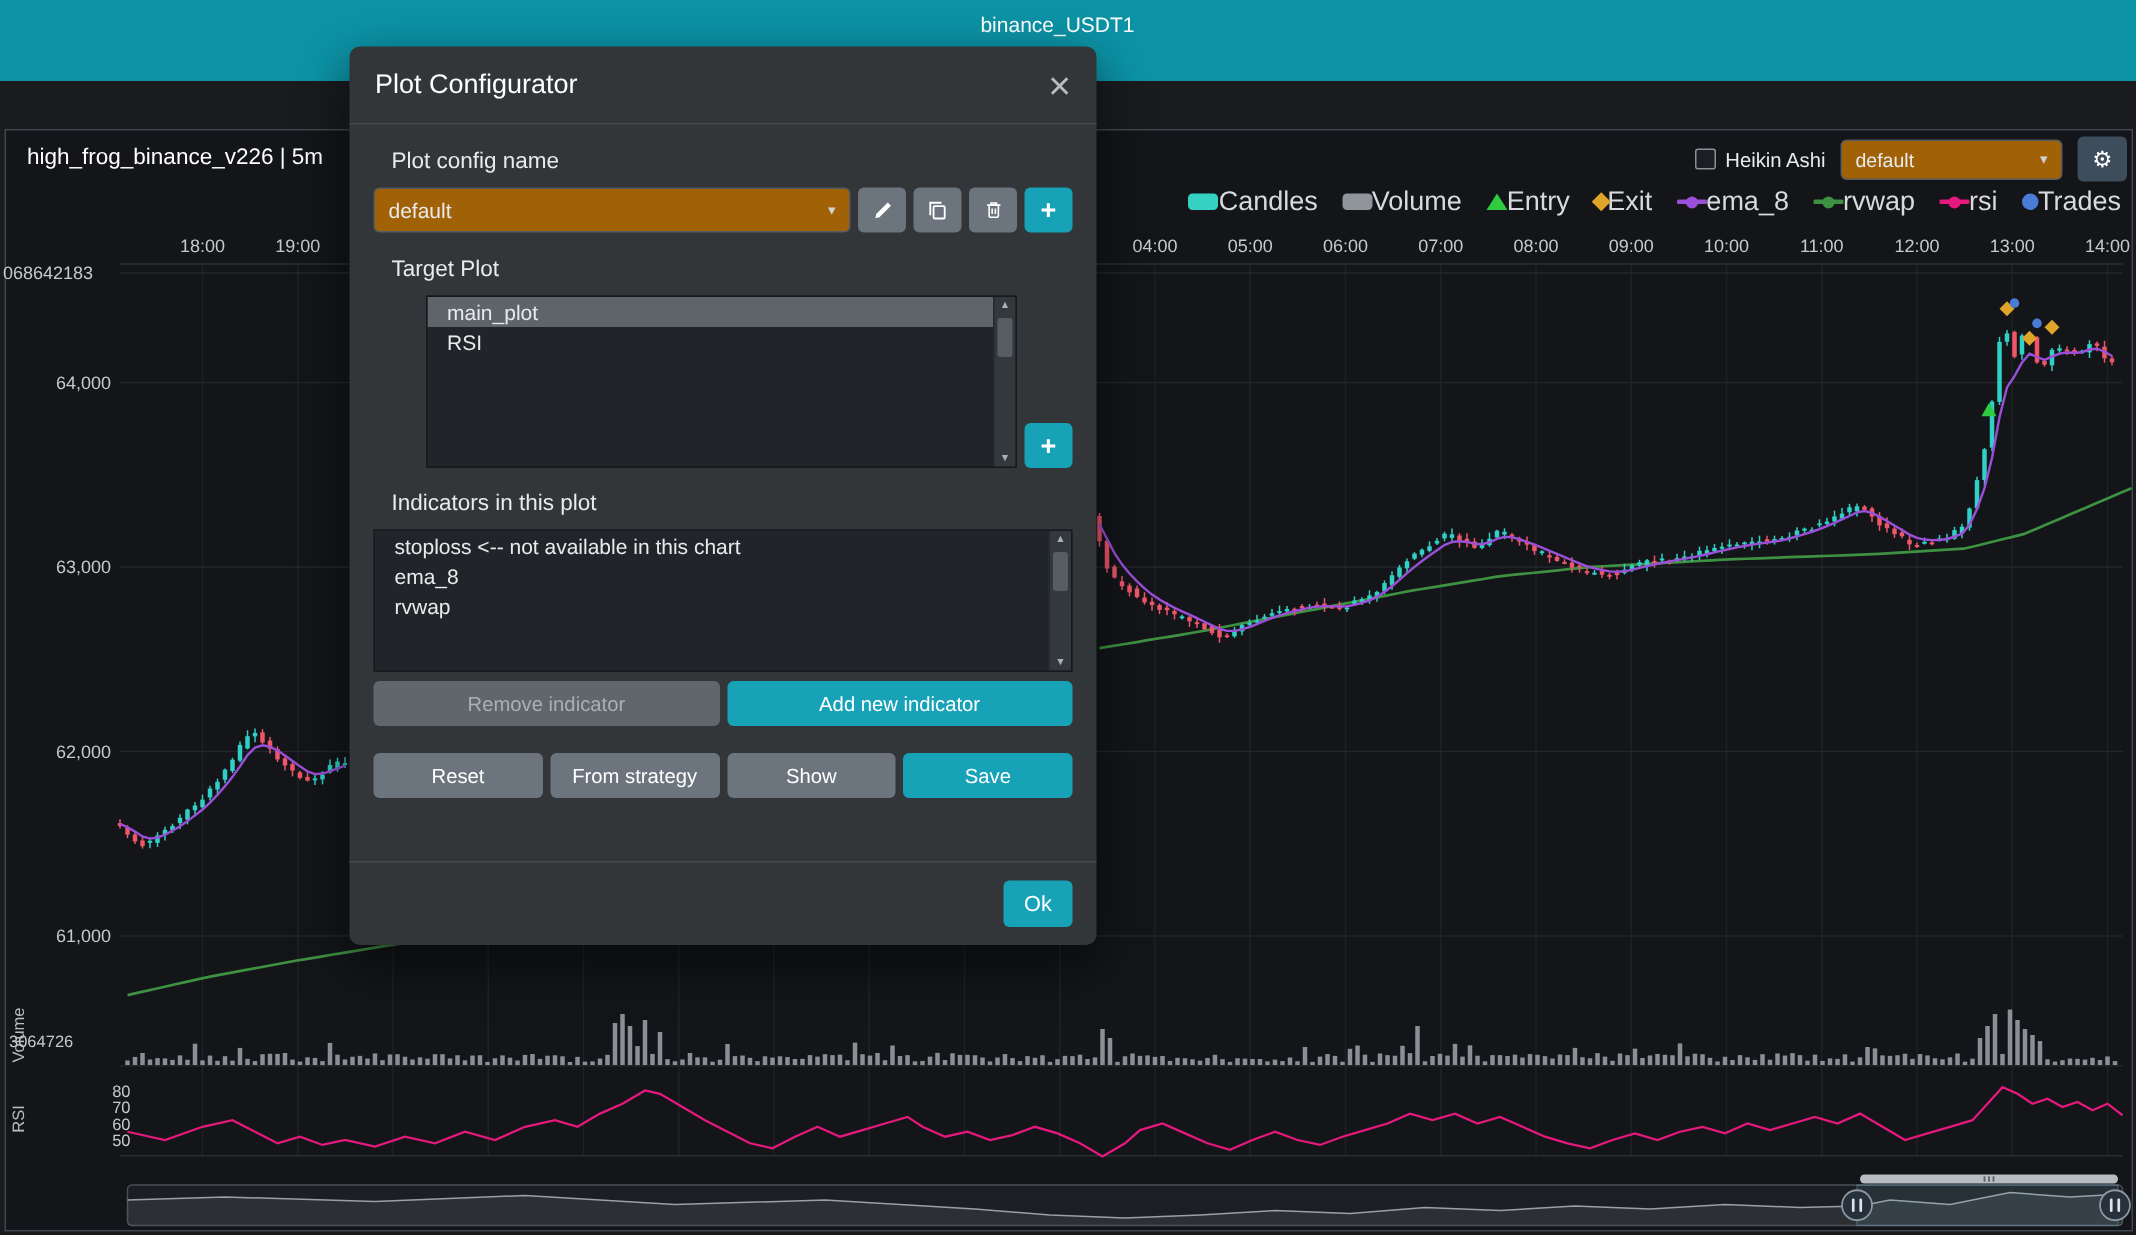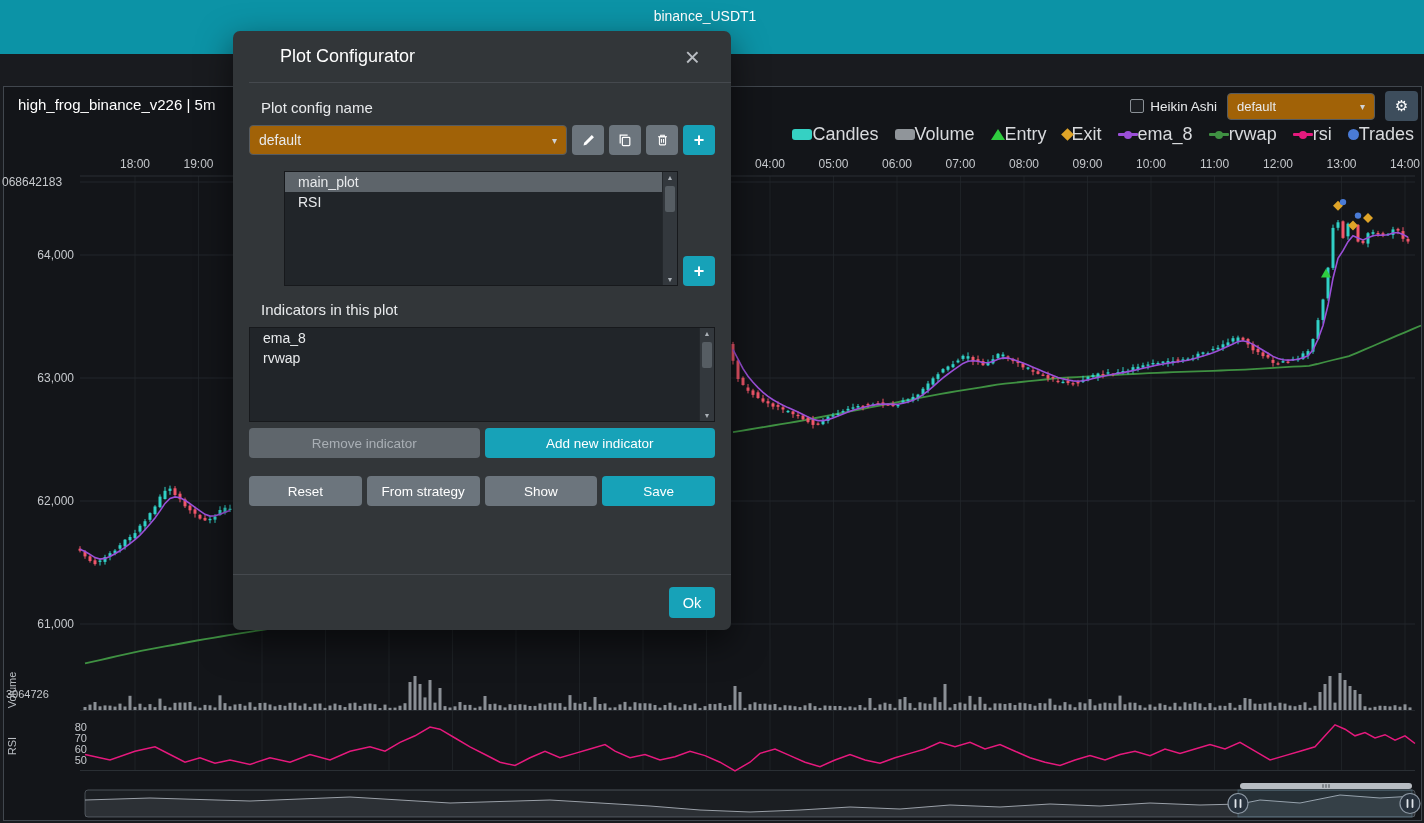--- a/index.html
+++ b/index.html
@@ -44,21 +44,21 @@
   .lg-marker.diamond { width:9px; height:9px; transform:rotate(45deg); }
   .lg-marker.line-dot { width:20px; height:3px; border-radius:1px; position:relative; }
   .lg-marker.line-dot .dot { position:absolute; left:6px; top:-2.5px; width:8px; height:8px; border-radius:50%; }
   .lg-marker.circle { width:11px; height:11px; border-radius:50%; }
   
   .modal {
     position:absolute; left:233px; top:31px; width:498px; height:599px; z-index:10;
     background:#323639; border-radius:7px; box-shadow:0 12px 34px rgba(0,0,0,.55);
     display:flex; flex-direction:column; font-size:14px;
   }
-  .modal-header { display:flex; align-items:center; justify-content:space-between; padding:15px 31px; border-bottom:1px solid #45494e;margin-left:16px; }
+  .modal-header { display:flex; align-items:center; justify-content:space-between; padding:15px 17px; border-bottom:1px solid #45494e; }
   .modal-title { font-size:18px; color:#fff; font-weight:normal; }
   .modal-close { background:none; border:none; color:#b9bdc2; font-size:26px; line-height:20px; cursor:pointer; }
   .modal-body { flex:1; padding:14px 16px 0; overflow:hidden; }
   .form-label { font-size:15px; color:#e8eaec; margin:2px 12px 9px; }
   .cfg-row { display:flex; gap:5px; margin-bottom:16px; }
   .cfg-row .select { flex:1; height:30px; font-size:14px; }
   .icon-btn { width:32px; height:30px; border:none; border-radius:4px; background:#6c757d; color:#fff; display:flex; align-items:center; justify-content:center; cursor:pointer; }
   .icon-btn.teal { background:#17a2b8; }
   .icon-btn .plus { font-size:18px; font-weight:bold; line-height:1; }
   .target-row { display:flex; gap:5px; margin-bottom:15px;margin-left:35px; }
@@ -904,39 +904,41 @@
             <path d="M5.8 4V2.2h4.4V4"></path>
           <rect x="4.2" y="4" width="7.6" height="10" rx="1"></rect>
           <path d="M6.7 6.7v4.6M9.3 6.7v4.6"></path>
         </svg>
       </button>
       <button class="icon-btn teal">
         <span class="plus">+</span>
       </button>
     </div>
 
+    <div class="form-label">Target Plot</div>
     <div class="target-row">
       <div class="listbox h1 lb-pad">
         <div class="lb-item selected">main_plot</div>
         <div class="lb-item">RSI</div>
         <div class="sb">
           <span class="sb-a up">▲</span>
           <span class="sb-thumb"></span>
           <span class="sb-a down">▼</span>
         </div>
       </div>
       <div class="side-col">
         <button class="icon-btn teal">
           <span class="plus">+</span>
         </button>
       </div>
     </div>
 
     <div class="form-label">Indicators in this plot</div>
     <div class="listbox h2 lb-pad" style="display:block; flex:none;">
+      <div class="lb-item">stoploss &lt;-- not available in this chart</div>
       <div class="lb-item">ema_8</div>
       <div class="lb-item">rvwap</div>
       <div class="sb">
         <span class="sb-a up">▲</span>
         <span class="sb-thumb"></span>
         <span class="sb-a down">▼</span>
       </div>
     </div>
 
     <div class="row-two">

